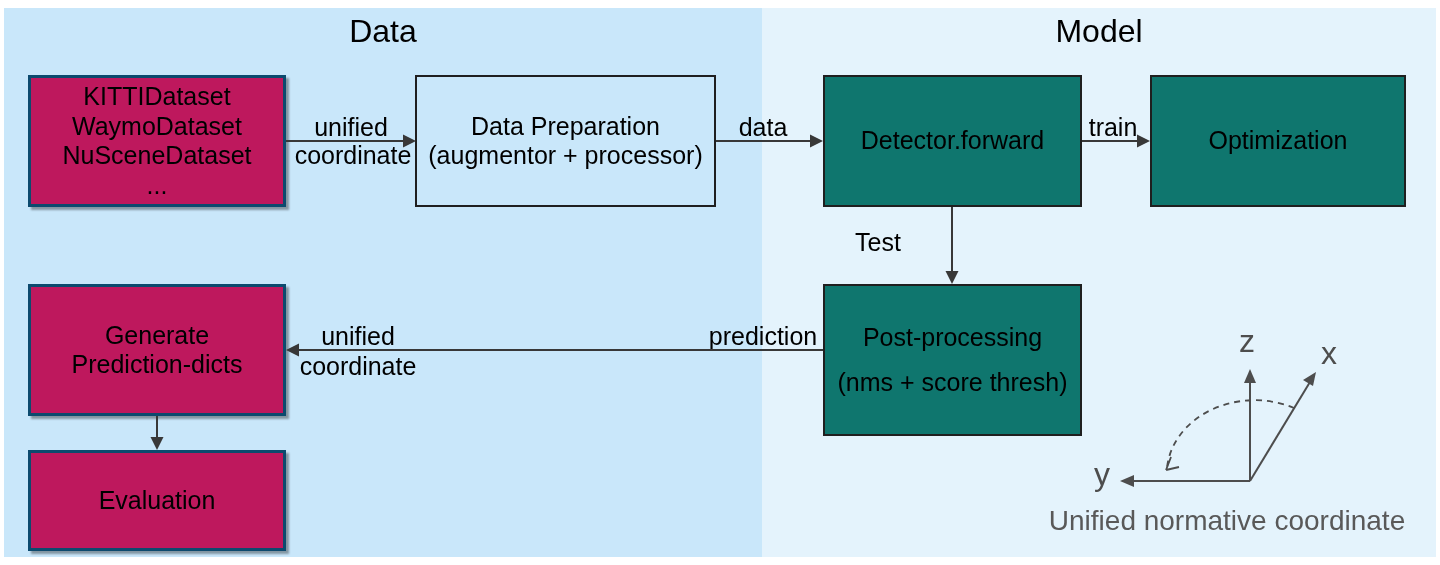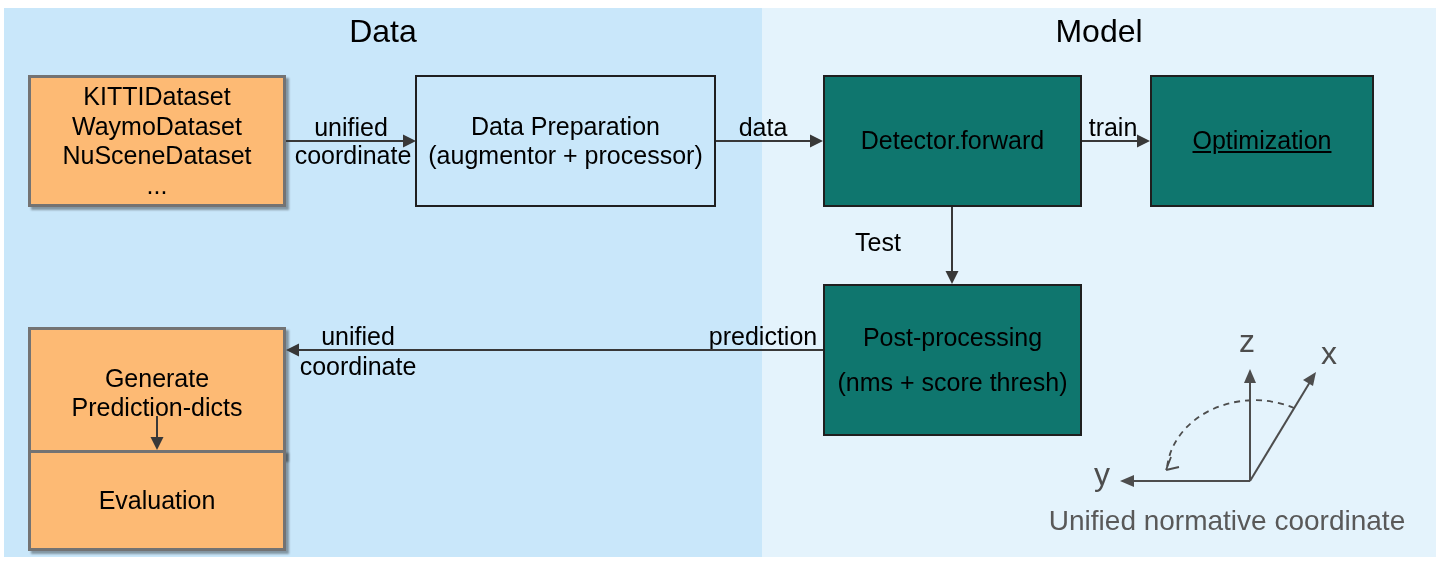--- a/index.html
+++ b/index.html
@@ -17,21 +17,21 @@
   }
   .panel-title.data{left:4px;width:758px;}
   .panel-title.model{left:762px;width:674px;}
   .box{
     position:absolute;box-sizing:border-box;
     display:flex;flex-direction:column;justify-content:center;align-items:center;
     text-align:center;font-size:25px;line-height:1.18;color:#000;
   }
   .box span{display:block;}
   .box.blue{border:2px solid #1f1f1f;}
-  .box.green{border:3px solid #737373;background:#fdba74;box-shadow:3px 3px 2px rgba(0,0,0,0.35);}
+  .box.green{border:3px solid #0c4a6e;background:#be185d;box-shadow:3px 3px 2px rgba(0,0,0,0.35);}
   .fill-left{background:#c9e7fa;}
   .fill-right{background:#0f766e;}
   .edge-label{
     position:absolute;transform:translateX(-50%);
     font-size:25px;line-height:1.1;color:#000;white-space:nowrap;
   }
   .axis-label{
     position:absolute;transform:translateX(-50%);
     font-size:32px;line-height:1.05;color:#4d4d4d;white-space:nowrap;
   }
@@ -61,30 +61,30 @@
 
   <div class="box blue fill-left" style="left:415px;top:75px;width:301px;height:132px;">
     <span>Data Preparation</span>
     <span>(augmentor + processor)</span>
   </div>
 
   <div class="box blue fill-right" style="left:823px;top:75px;width:259px;height:132px;">
     <span>Detector.forward</span>
   </div>
 
-  <div class="box blue fill-right" style="left:1150px;top:75px;width:224px;height:132px;text-decoration:underline;">
+  <div class="box blue fill-right" style="left:1150px;top:75px;width:256px;height:132px;">
     <span>Optimization</span>
   </div>
 
   <div class="box blue fill-right" style="left:823px;top:284px;width:259px;height:152px;gap:16px;">
     <span>Post-processing</span>
     <span>(nms + score thresh)</span>
   </div>
 
-  <div class="box green" style="left:28px;top:284px;width:258px;height:132px;margin-top:43px;">
+  <div class="box green" style="left:28px;top:284px;width:258px;height:132px;">
     <span>Generate</span>
     <span>Prediction-dicts</span>
   </div>
 
   <div class="box green" style="left:28px;top:450px;width:258px;height:101px;">
     <span>Evaluation</span>
   </div>
 
   <div class="edge-label" style="left:351px;top:114px;">unified</div>
   <div class="edge-label" style="left:353px;top:142px;">coordinate</div>

